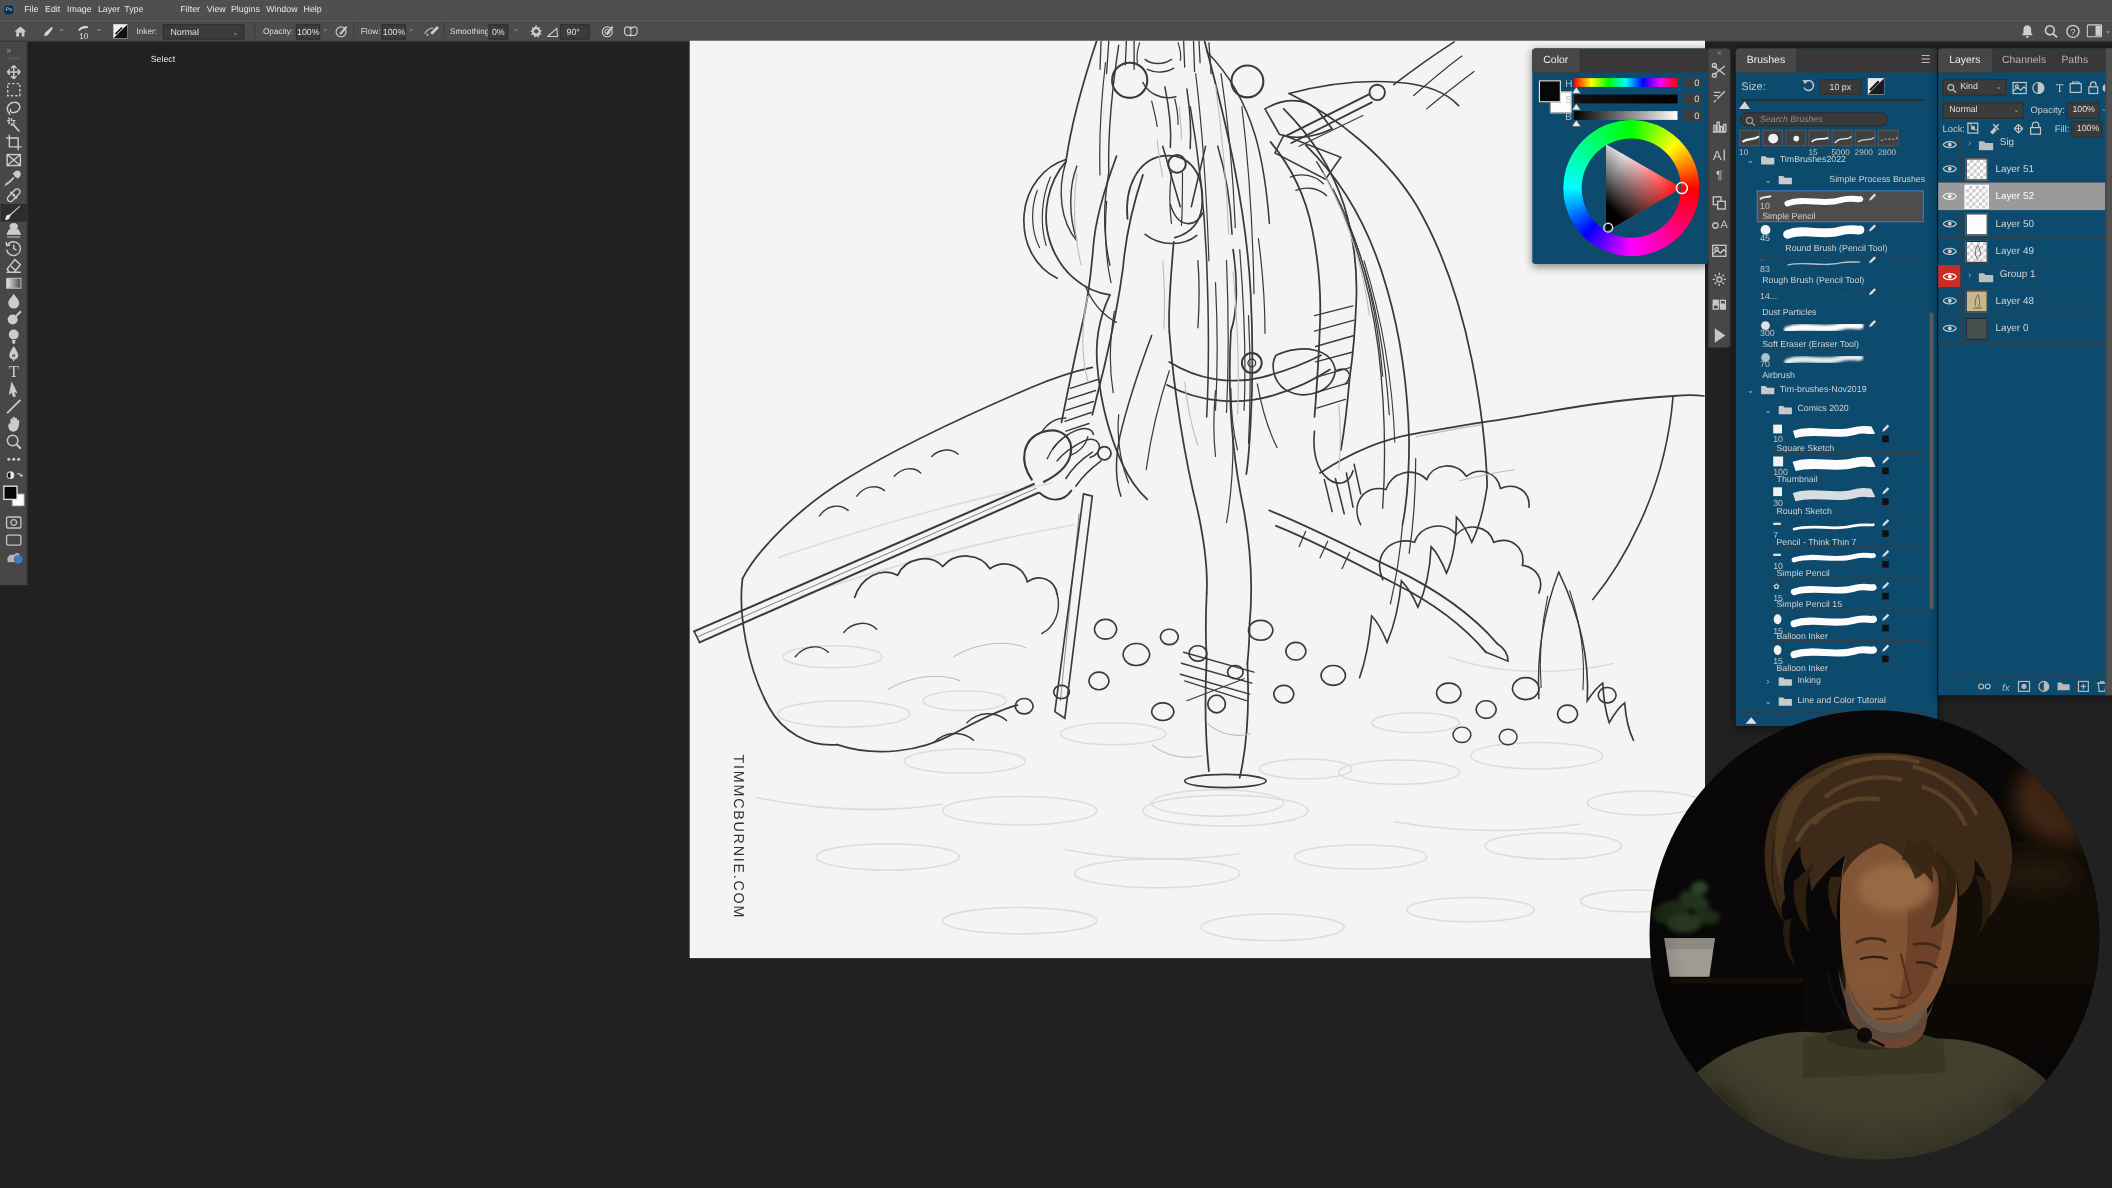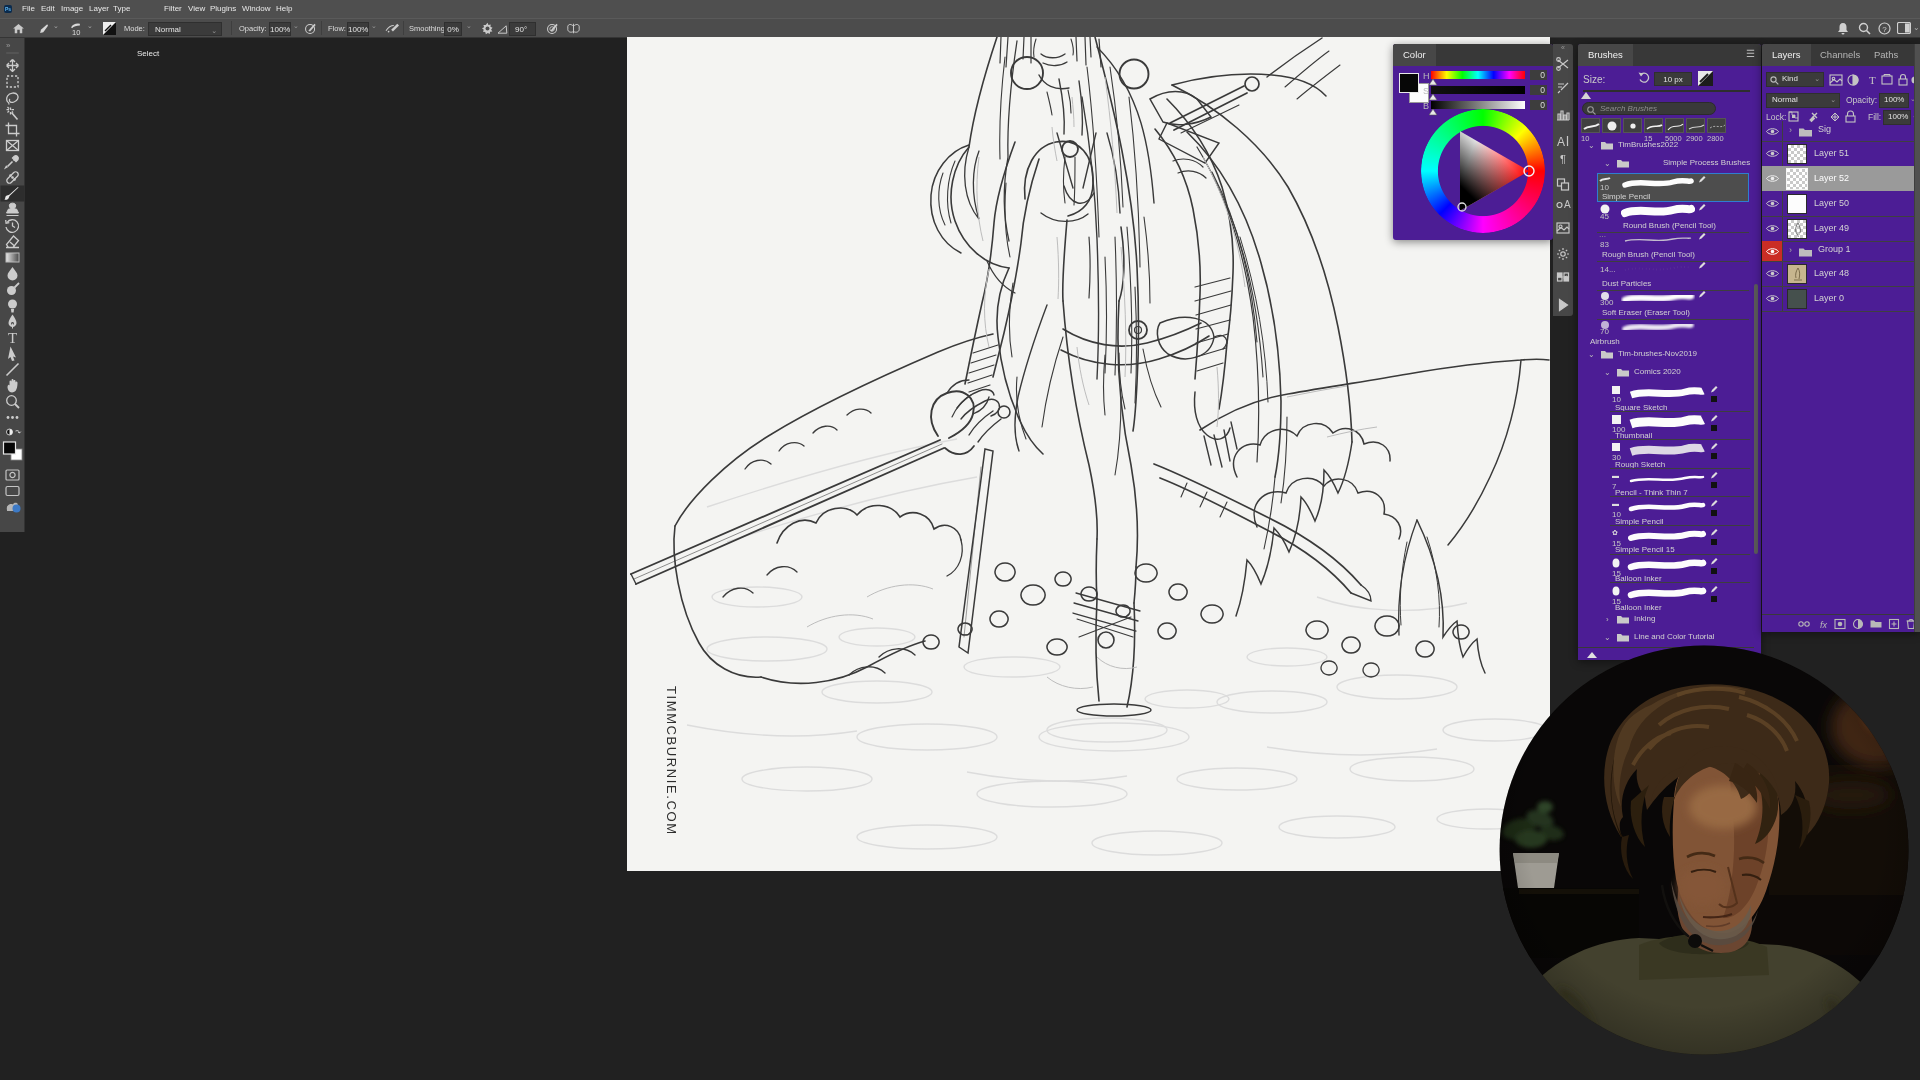--- a/index.html
+++ b/index.html
@@ -16,21 +16,21 @@
   .obx { position:absolute; top:3px; }
   .obox { position:absolute; background:#3b3b3b; border:1px solid #2f2f2f; color:#e2e2e2;
     font-size:8px; }
   .sep { position:absolute; top:2px; width:1px; height:14px; background:#3e3e3e; }
   
   #toolbar { left:0; top:38px; width:25px; height:494px; background:#474747;
     border-right:1px solid #333; }
   
   #canvas { left:627px; top:37px; width:923px; height:834px; background:#f4f4f2; }
   
-  .panel { position:absolute; background:#4c1d95; border-radius:3px;
+  .panel { position:absolute; background:#0c4a6e; border-radius:3px;
     box-shadow:0 2px 8px rgba(0,0,0,.45); color:#d8d8d8; }
   .tabbar { position:relative; height:22px; background:#383838; border-radius:3px 3px 0 0; overflow:hidden; }
   .tab { position:absolute; top:0; height:22px; line-height:22px; padding:0 10px;
     font-size:9.5px; color:#cfcfcf; }
   .tab.on { background:#474747; color:#f0f0f0; }
 </style>
 </head>
 <body>
 <div id="app">
 
@@ -59,21 +59,21 @@
     <span class="obx" style="left:53px;top:3px;color:#aaa;font-size:7px;">⌄</span>
     <svg class="obx" style="left:70px;top:3px" width="11" height="7" viewBox="0 0 12 8">
         <path d="M1 6 Q4 1 11 2 L11 4 Q5 4 2 7 Z" fill="#d8d8d8"></path>
       </svg>
     <span class="obx" style="left:72px;top:9px;font-size:7.5px;color:#ddd;">10</span>
     <span class="obx" style="left:87px;top:3px;color:#aaa;font-size:7px;">⌄</span>
     <span class="obx" style="left:103px;top:3px;width:13px;height:13px;background:#f0f0f0;display:inline-block;"><svg width="13" height="13">
           <path d="M0 13 L13 0 L13 13 Z" fill="#111"></path>
           <path d="M2 9 L8 3" stroke="#111" stroke-width="1.5"></path>
         </svg></span>
-    <span class="obx" style="left:124px;top:5px;">Mode:</span>
+    <span class="obx" style="left:124px;top:5px;">Inker:</span>
     <span class="obox" style="left:148px;top:3px;width:74px;height:14px;line-height:13px;padding-left:6px;">Normal<span style="position:absolute;right:4px;top:1px;color:#999;font-size:7px;">⌄</span></span>
     <span class="sep" style="left:231px;"></span>
     <span class="obx" style="left:239px;top:5px;">Opacity:</span>
     <span class="obox" style="left:269px;top:3px;width:22px;height:14px;line-height:13px;text-align:center;">100%</span>
     <span class="obx" style="left:293px;top:3px;color:#999;font-size:7px;">⌄</span>
     <svg class="obx" style="left:304px;top:3px" width="13" height="13" viewBox="0 0 15 15">
         <circle cx="7" cy="8" r="5.2" fill="none" stroke="#ccc" stroke-width="1.2"></circle>
         <path d="M5 10 L12 2 L13.5 3.5 L7 11 Z" fill="#ccc"></path>
       </svg>
     <span class="sep" style="left:321px;"></span>
@@ -686,21 +686,21 @@
       <div class="abs" style="left:24px;top:168px;">Soft Eraser (Eraser Tool)</div>
       <div class="abs" style="left:19px;top:178.5px;width:152px;height:1px;background:#3e3e3e;"></div>
 
       <svg class="abs" style="left:21px;top:180px" width="12" height="12">
           <circle cx="6" cy="5" r="4" fill="#f2f2f2" opacity="0.7"></circle>
         </svg>
       <div class="abs" style="left:22px;top:187px;font-size:8px;color:#c5c5c5;">70</div>
       <svg class="abs" style="left:43px;top:178px" width="74" height="17">
           <path d="M4,11 C20,5 36,13 52,8 C62,5 68,8 70,7" stroke="#fcfcfc" stroke-width="5.5" fill="none" stroke-linecap="round" filter="url(#bl1)" opacity="0.9"></path>
         </svg>
-      <div class="abs" style="left:12px;top:197px;text-align:right;">Airbrush</div>
+      <div class="abs" style="left:24px;top:197px;text-align:right;">Airbrush</div>
 
       <div class="abs" style="left:10px;top:210px;color:#bbb;font-size:8px;">⌄</div>
       <svg class="abs" style="left:22px;top:209px" width="14" height="11">
           <path d="M1,2 h4 l1.5,1.5 h6.5 v6 h-12 z" fill="#c9c9c9"></path>
         </svg>
       <div class="abs" style="left:40px;top:209px;">Tim-brushes-Nov2019</div>
       <div class="abs" style="left:26px;top:228px;color:#bbb;font-size:8px;">⌄</div>
       <svg class="abs" style="left:38px;top:227px" width="14" height="11">
           <path d="M1,2 h4 l1.5,1.5 h6.5 v6 h-12 z" fill="#c9c9c9"></path>
         </svg>

